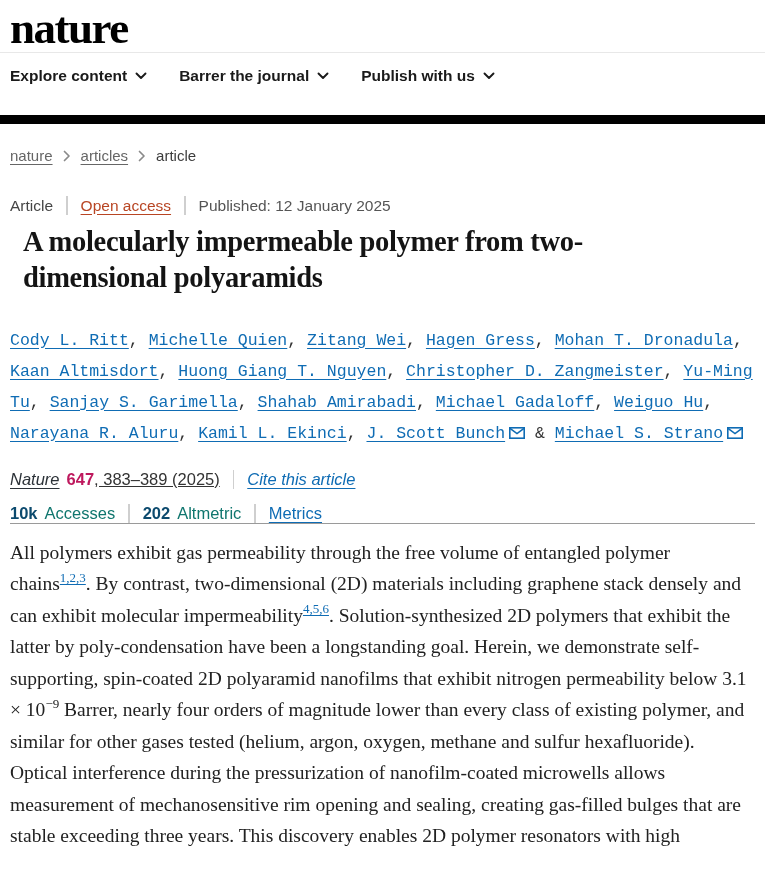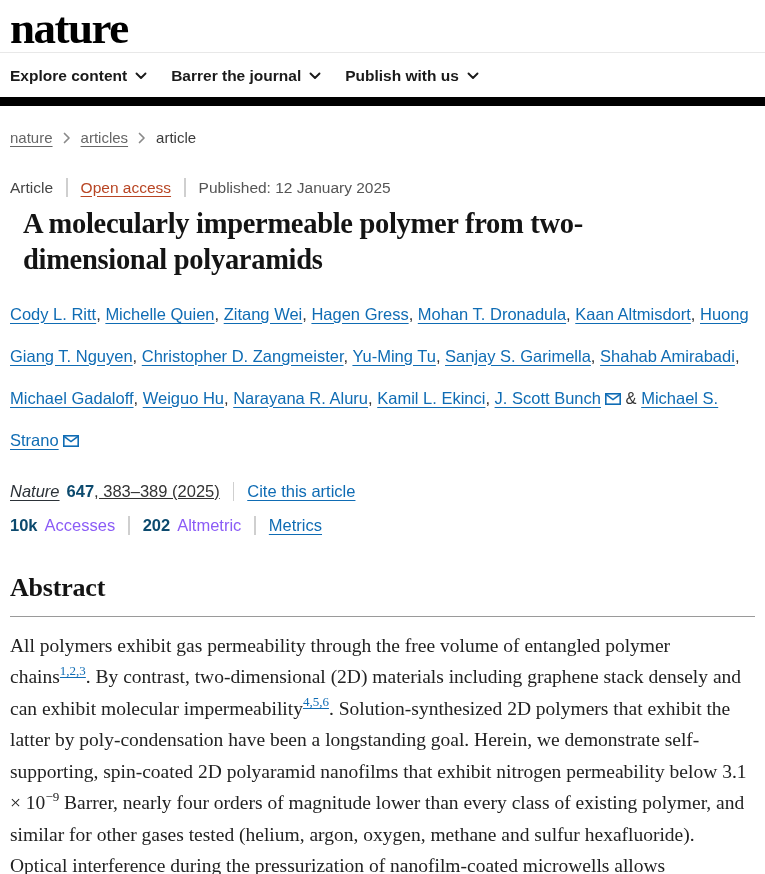--- a/index.html
+++ b/index.html
@@ -19,21 +19,21 @@
   .page{width:765px;}
 
   
   .logo-row{padding:5px 10px 1px;}
   .logo{
     font-family:"Liberation Serif",serif;font-weight:700;
     font-size:45px;line-height:46px;letter-spacing:-1.5px;color:#000;
     display:inline-block;
   }
   .hairline{border-top:1px solid var(--hairline);}
-  .main-nav{display:flex;gap:24px;padding:14px 10px 12px;}
+  .main-nav{display:flex;gap:32px;padding:14px 10px 30px;}
   .nav-item{
     display:flex;align-items:center;gap:8px;cursor:pointer;
     font-weight:700;font-size:15.5px;color:#1a1a1a;
   }
   .black-bar{height:9px;background:#000;}
 
   main{padding:0 10px;}
 
   
   .breadcrumb{margin-top:23px;display:flex;align-items:center;gap:10px;font-size:15px;}
@@ -49,36 +49,36 @@
   .meta-pub{color:#555555;}
 
   
   .title{
     font-family:"Liberation Serif",serif;font-weight:700;
     font-size:28.5px;line-height:1.26;letter-spacing:-0.3px;color:#141414;
     margin:9px 13px 0;max-width:680px;
   }
 
   
-  .authors{margin-top:15px;font-size:16.5px;line-height:42px;color:#333;}
+  .authors{margin-top:29px;font-size:16.5px;line-height:31px;color:#333;font-family:Liberation Mono, monospace;}
   .author{color:var(--blue);text-decoration:underline;text-underline-offset:3px;cursor:pointer;}
   .env-icon{margin-left:4px;vertical-align:-1px;}
   .sep{color:#333;}
 
   
   .citation-row{margin-top:21px;display:flex;align-items:center;font-size:16.5px;}
   .journal-link{font-style:italic;color:#2c3238;text-decoration:underline;text-underline-offset:3px;cursor:pointer;margin-right:7px;}
-  .vol{font-weight:700;color:#0c4a6e;}
+  .vol{font-weight:700;color:#be185d;}
   .pages{color:#333;text-decoration:underline;}
-  .cite-link{color:var(--blue);text-decoration:underline;text-underline-offset:3px;cursor:pointer;}
+  .cite-link{color:var(--blue);text-decoration:underline;text-underline-offset:3px;cursor:pointer;font-style:italic;}
 
   
   .metrics-row{margin-top:15px;display:flex;align-items:center;font-size:16.5px;}
   .metric-val{font-weight:700;color:#0c4a6e;margin-right:7px;}
-  .metric-label{color:#8b5cf6;}
+  .metric-label{color:#0f766e;}
   .metrics-link{color:var(--blue);text-decoration:underline;text-underline-offset:3px;cursor:pointer;}
 
   
   .abstract-heading{
     font-family:"Liberation Serif",serif;font-weight:700;
     font-size:26px;color:#141414;margin:38px 0 13px;letter-spacing:-0.2px;
   }
   .abstract-rule{border:none;border-top:1px solid var(--rule);margin:0;}
   .abstract-text{
     font-family:"Liberation Serif",serif;font-size:19.5px;line-height:31.5px;
@@ -169,19 +169,18 @@
       <span class="metric-val">10k</span>
       <span class="metric-label">Accesses</span>
       <span class="vline"></span>
       <span class="metric-val">202</span>
       <span class="metric-label">Altmetric</span>
       <span class="vline"></span>
       <a class="metrics-link">Metrics</a>
     </div>
 
     <section>
-      <h2 class="abstract-heading">Abstract</h2>
       <hr class="abstract-rule">
       <p class="abstract-text"><span>All polymers exhibit gas permeability through the free volume of entangled polymer chains</span><sup><a class="ref-link">1,2,3</a></sup><span>. By contrast, two-dimensional (2D) materials including graphene stack densely and can exhibit molecular impermeability</span><sup><a class="ref-link">4,5,6</a></sup><span>. Solution-synthesized 2D polymers that exhibit the latter by poly-condensation have been a longstanding goal. Herein, we demonstrate self-supporting, spin-coated 2D polyaramid nanofilms that exhibit nitrogen permeability below 3.1 × 10</span><sup class="plain-sup">−9</sup><span> Barrer, nearly four orders of magnitude lower than every class of existing polymer, and similar for other gases tested (helium, argon, oxygen, methane and sulfur hexafluoride). Optical interference during the pressurization of nanofilm-coated microwells allows measurement of mechanosensitive rim opening and sealing, creating gas-filled bulges that are stable exceeding three years. This discovery enables 2D polymer resonators with high</span></p>
     </section>
 
   </main>
 </div>
 
 </body></html>

